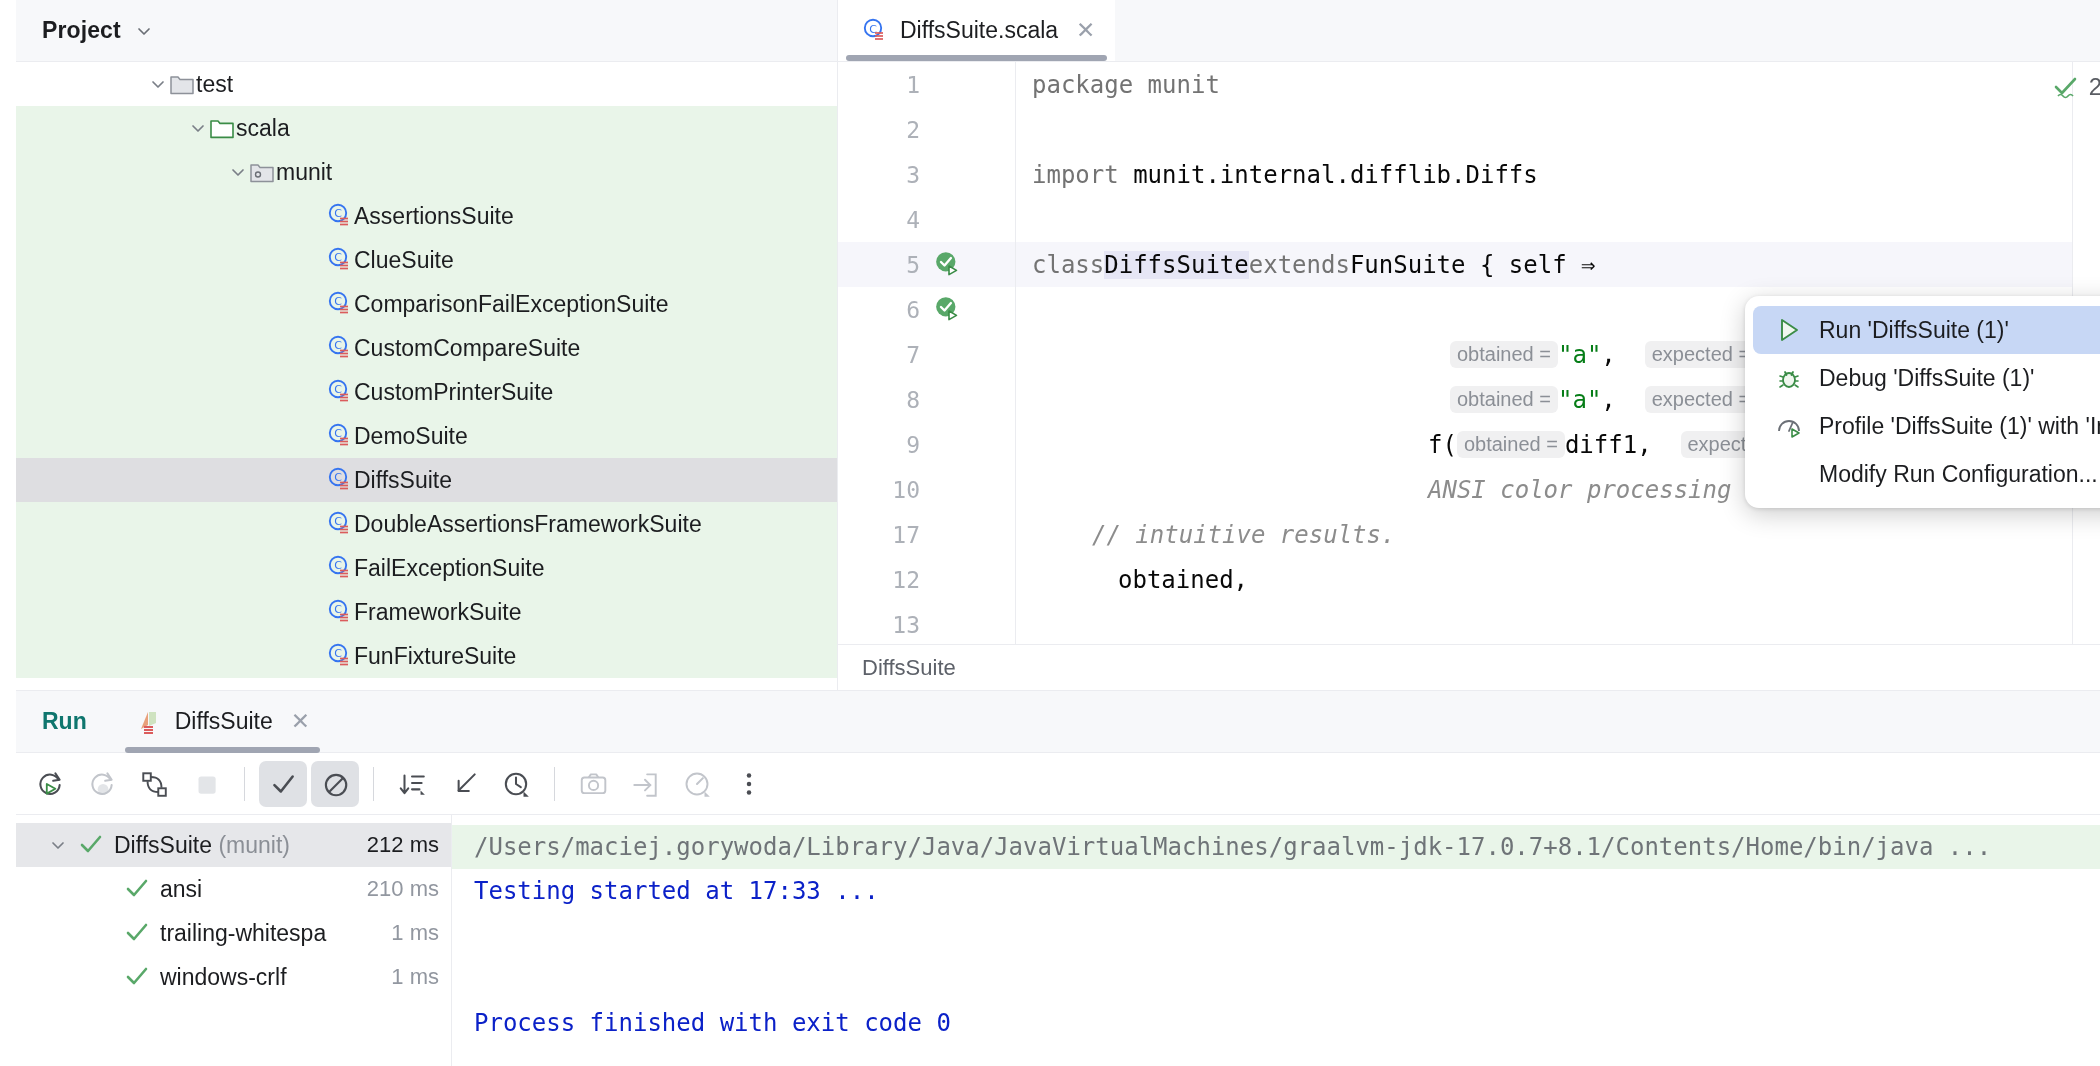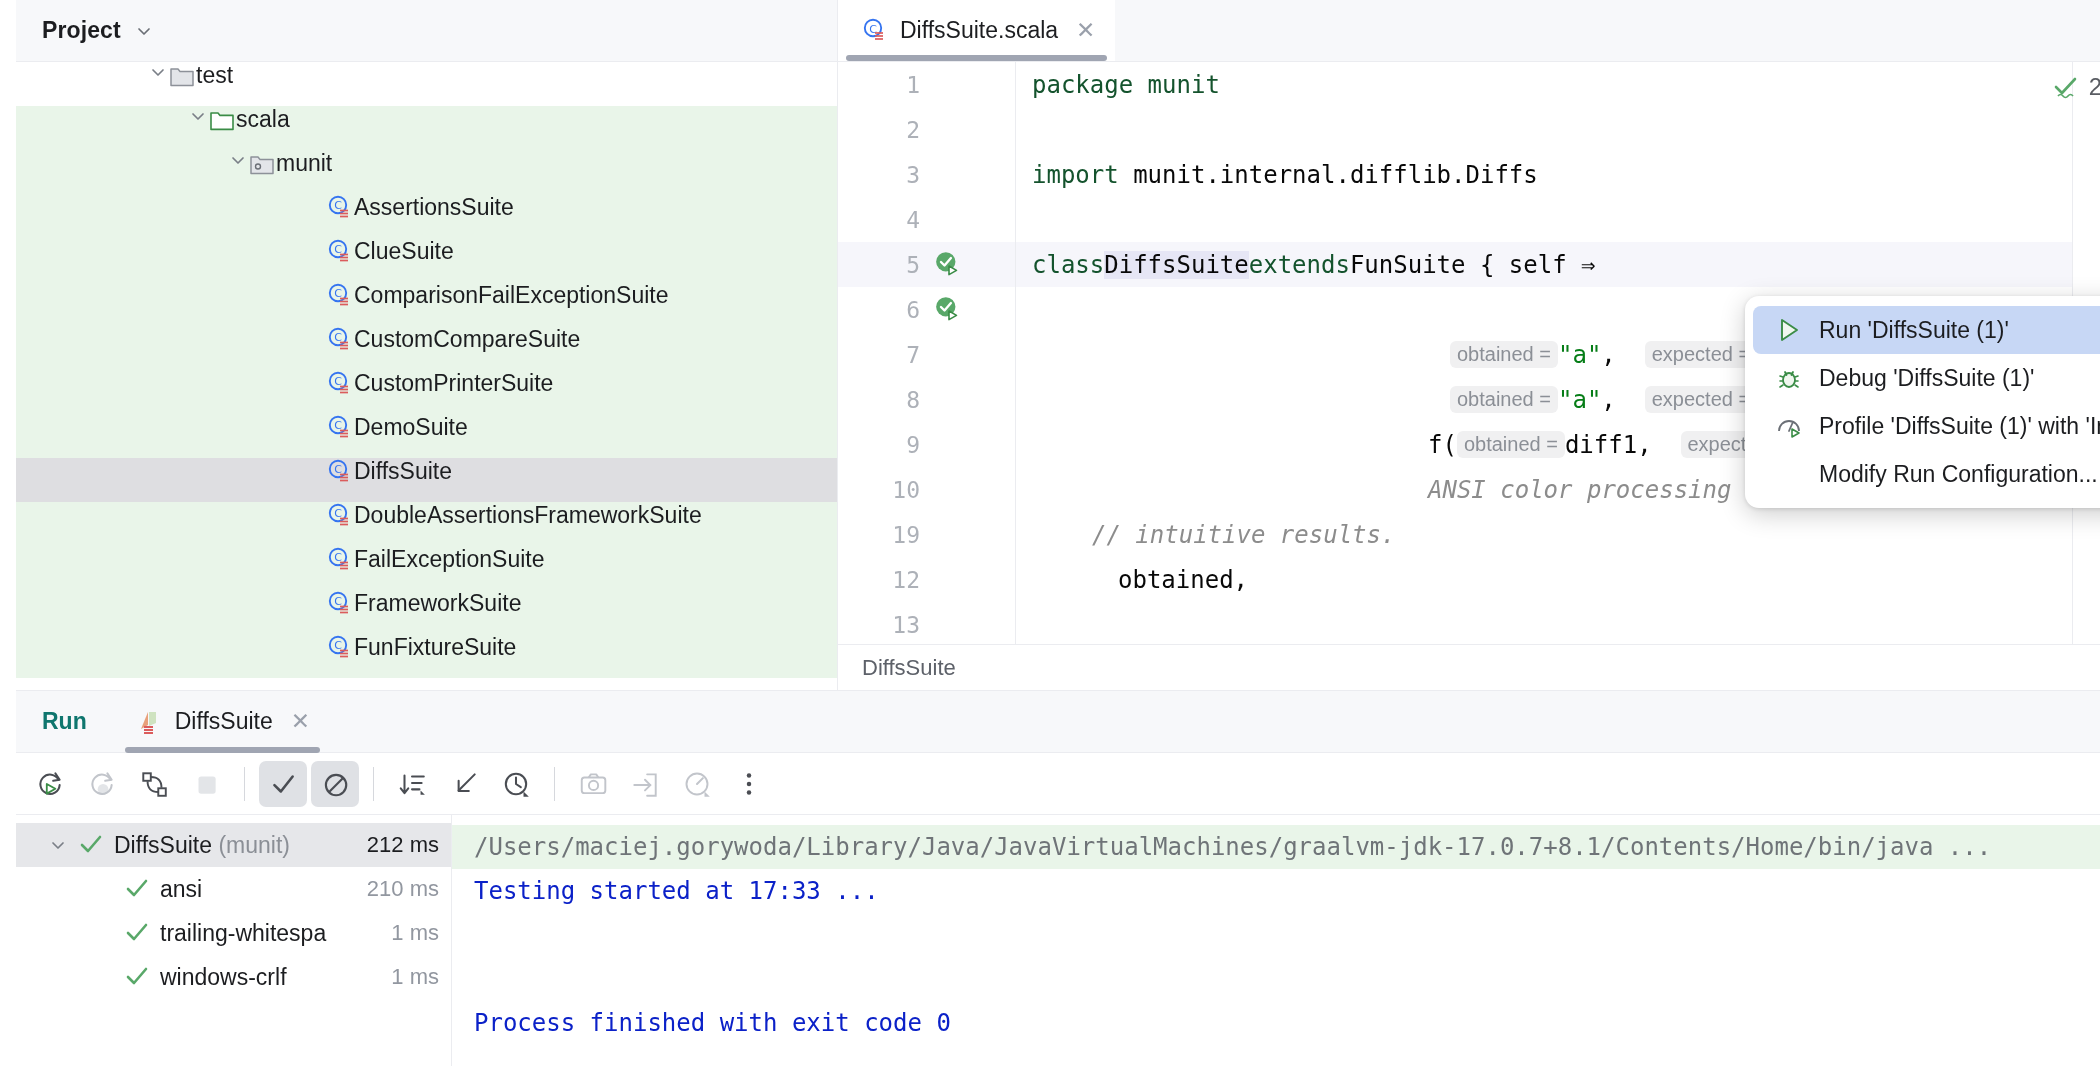--- a/index.html
+++ b/index.html
@@ -21,21 +21,21 @@
   }
   .project-header {
     height: 62px; flex: none; display: flex; align-items: center;
     padding-left: 26px; background: #f7f8fa; gap: 14px;
     border-bottom: 1px solid #ebecf0;
   }
   .project-title { font-size: 23px; font-weight: 700; color: #1c1d20; letter-spacing: .1px; }
   .chev-down { width: 18px; height: 18px; flex: none; }
   .tree { flex: 1; overflow: hidden; padding-top: 0; }
   .tree-row {
-    height: 44px; display: flex; gap: 0;
+    height: 44px; display: flex; align-items: center; gap: 0;
     font-size: 23px; color: #1c1d20; white-space: nowrap;
   }
   .tree-row.green { background: #e9f5e9; }
   .tree-row.plain { background: #ffffff; }
   .tree-row.sel   { background: #dedee1; }
   .arrow-cell { width: 20px; height: 20px; flex: none; display: flex; align-items: center; justify-content: center; }
   .icn { width: 28px; height: 28px; flex: none; display: flex; align-items: center; justify-content: center; }
 
   
   .editor-area { flex: 1; display: flex; flex-direction: column; background: #fff; min-width: 0; position: relative; }
@@ -62,21 +62,21 @@
   .gutter .lnum {
     position: absolute; left: 0; width: 82px; text-align: right;
     font-family: "DejaVu Sans Mono", monospace; font-size: 23px; color: #adb1b8;
   }
   .gutter .gicon { position: absolute; left: 96px; width: 30px; height: 30px; }
 
   .code { flex: 1; position: relative; min-width: 0; overflow: hidden; }
   .crow { height: 45px; display: flex; align-items: center; padding-left: 16px;
           font-family: "DejaVu Sans Mono", monospace; font-size: 24px; color: #080808; white-space: pre; }
   .crow.hl { background: #f6f6fb; }
-  .kw { color: #14532d; }
+  .kw { color: #737373; }
   .str { color: #067d17; }
   .cmt { color: #8c8c8c; font-style: italic; }
   .hint {
     background: #f0f0f1; color: #8b8f96; border-radius: 6px;
     font-size: 20px; padding: 2px 7px; font-family: "Liberation Sans", sans-serif;
     display: inline-block; vertical-align: middle;
   }
   .idsel { background: #e6e6f5; }
 
   .editor-right {
@@ -444,21 +444,21 @@
             <div class="grow">
               <span class="lnum">8</span>
             </div>
             <div class="grow">
               <span class="lnum">9</span>
             </div>
             <div class="grow">
               <span class="lnum">10</span>
             </div>
             <div class="grow">
-              <span class="lnum">19</span>
+              <span class="lnum">17</span>
             </div>
             <div class="grow">
               <span class="lnum">12</span>
             </div>
             <div class="grow">
               <span class="lnum">13</span>
             </div>
           </div>
 
         <div class="code">

